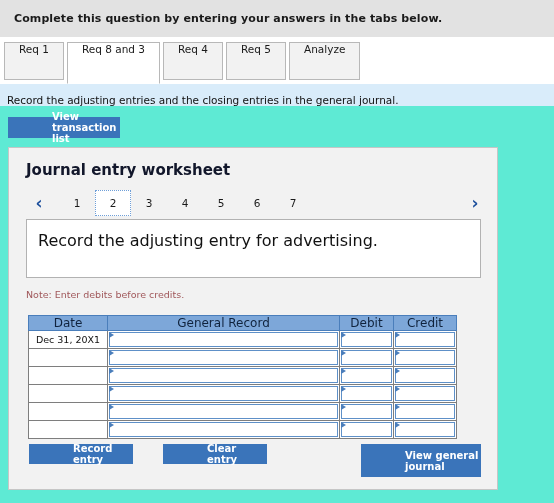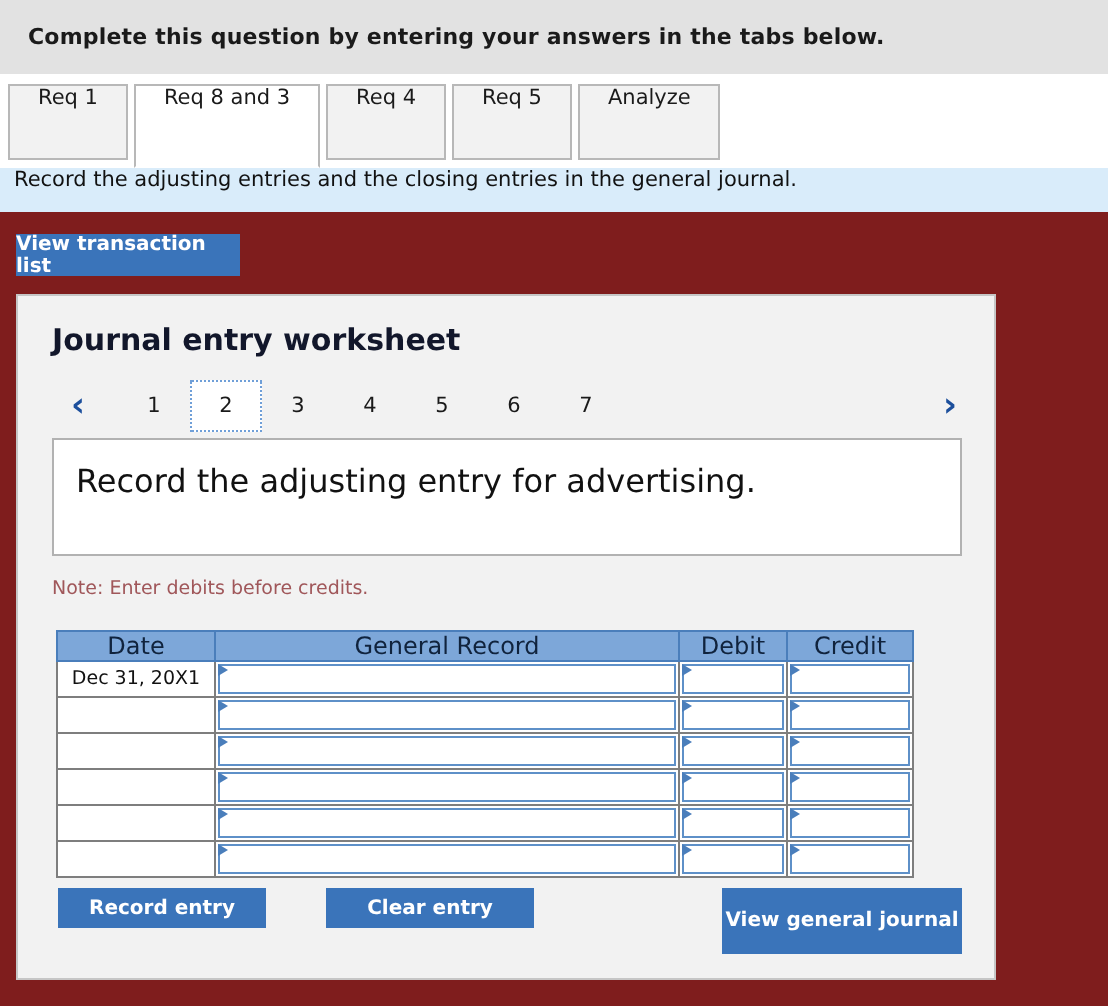--- a/index.html
+++ b/index.html
@@ -3,21 +3,21 @@
 <meta charset="utf-8">
 <style>
   * { box-sizing: border-box; }
   html, body {
     margin: 0; padding: 0;
     width: 554px; height: 503px;
     background: #ffffff;
     font-family: "DejaVu Sans", "Liberation Sans", sans-serif;
     overflow: hidden;
   }
-  #root { position: relative; width: 554px; height: 503px; background:#7f1d1d; }
+  #root { position: relative; width: 554px; height: 503px; background:#5eead4; }
 
   
   .topbar {
     position: absolute; left: 0; top: 0; width: 554px; height: 37px;
     background: #e2e2e2;
     display: flex; align-items: center;
   }
   .topbar-text {
     font-size: 11px; font-weight: bold; color: #1a1a1a;
     padding-left: 14px; letter-spacing: .1px;
@@ -41,31 +41,32 @@
   .tab.active {
     background: #ffffff;
     border-bottom-color: #ffffff;
     height: 42px; margin-top: 5px;
   }
 
   
   .reqbanner {
     position: absolute; left: 0; top: 84px; width: 554px; height: 22px;
     background: #d9ecfa;
-    display: flex; align-items: flex-start;
+    display: flex; align-items: flex-end;
   }
   .reqbanner span { font-size: 10.5px; color: #111; padding-left: 7px; }
 
   
   .btn {
     background: #3a74ba; color: #ffffff; border: none;
     font-size: 10px; font-weight: bold;
     display: flex; align-items: center; justify-content: center;
     font-family: "DejaVu Sans", "Liberation Sans", sans-serif;
     cursor: pointer;
+    padding-left: 44px;
   }
   .view-tx-btn {
     position: absolute; left: 8px; top: 117px; width: 112px; height: 21px;
   }
 
   
   .panel {
     position: absolute; left: 8px; top: 147px; width: 490px; height: 343px;
     background: #f2f2f2;
     border: 1px solid #c6c6c6;

